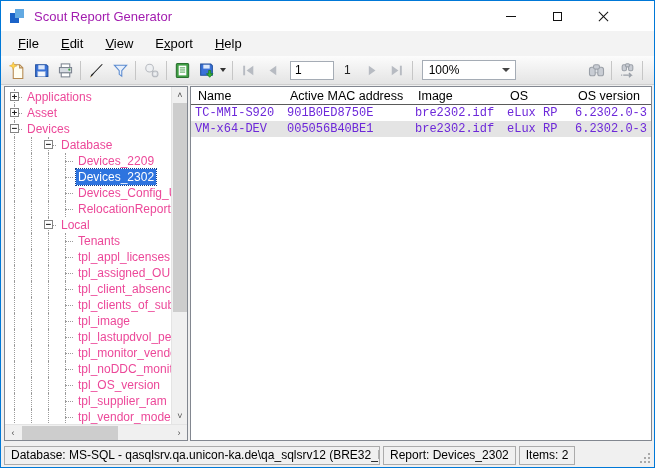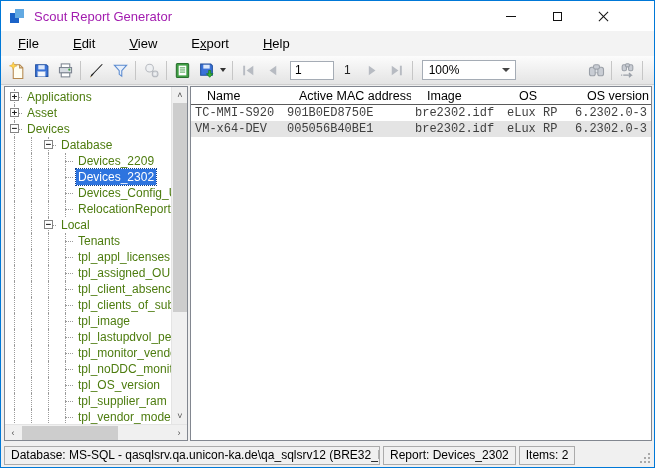--- a/index.html
+++ b/index.html
@@ -18,21 +18,21 @@
   .winbtn { width:46px; height:100%; display:flex; align-items:center; justify-content:center; }
   .glyph-min { width:10px; height:1px; background:#111; }
   .glyph-max { width:9px; height:9px; border:1px solid #111; }
   .glyph-close { position:relative; width:11px; height:11px; }
   .glyph-close:before,.glyph-close:after { content:""; position:absolute; left:-1px; top:5px;
     width:13px; height:1px; background:#111; }
   .glyph-close:before { transform:rotate(45deg);} .glyph-close:after { transform:rotate(-45deg);}
 
   
   .menubar { height:25px; background:#f3f3f3; display:flex; align-items:center;
-    padding-left:6px; flex:none;gap:12px; }
+    padding-left:6px; flex:none; }
   .menuitem { font-size:13px; padding:3px 11px; color:#000; }
   .menuitem .u { text-decoration:underline; }
 
   
   .toolbar { height:29px; flex:none; background:linear-gradient(#fcfcfc,#e4e4e4);
     border-bottom:1px solid #cfcfcf; display:flex; align-items:center; padding:0 4px; }
   .tbtn { width:24px; height:24px; display:flex; align-items:center; justify-content:center; flex:none; }
   .tbtn svg { width:17px; height:17px; }
   .tsep { width:1px; height:19px; background:#c6c6c6; margin:0 3px; flex:none; }
   .splitcaret { width:0; height:0; border-left:3.5px solid transparent; border-right:3.5px solid transparent;
@@ -57,45 +57,45 @@
 
   .trow { display:flex; align-items:center; height:16px; padding-left:5px; white-space:nowrap; }
   .tguide { width:17px; flex:none; align-self:stretch; position:relative; }
   .tguide:before { content:""; position:absolute; left:4px; top:0; bottom:0; border-left:1px dotted #9b9b9b; }
   .tconn { width:12px; height:16px; flex:none; position:relative; }
   .tconn:before { content:""; position:absolute; left:4px; top:0; bottom:0; border-left:1px dotted #9b9b9b; }
   .tconn:after { content:""; position:absolute; left:4px; right:0; top:8px; border-top:1px dotted #9b9b9b; }
   .tbox { position:absolute; left:0; top:3px; width:9px; height:9px; background:#fff;
     border:1px solid #848484; z-index:1; font:bold 9px/7px "DejaVu Sans Mono",monospace;
     text-align:center; color:#222; }
-  .tlabel { font-size:12px; margin-left:3px; padding:1px 2px; color:#4d7c0f; }
+  .tlabel { font-size:12px; margin-left:3px; padding:1px 2px; color:#ec4899; }
   .tlabel.sel { background:#2e74df; color:#fff; outline:1px dotted #10408f; }
 
   
   .vscroll { width:16px; flex:none; background:#f0f0f0; position:relative; border-left:1px solid #e4e4e4; }
   .vscroll .arrow { position:absolute; left:0; width:16px; height:16px; display:flex;
     align-items:center; justify-content:center; color:#505050; font-size:9px; }
   .vscroll .up { top:0; } .vscroll .down { bottom:0; }
   .vthumb { position:absolute; left:1px; width:14px; top:16px; height:62%; background:#cdcdcd; }
   .hscroll { height:16px; flex:none; background:#f0f0f0; position:relative; border-top:1px solid #e4e4e4; }
   .hscroll .arrow { position:absolute; top:0; width:16px; height:16px; display:flex;
     align-items:center; justify-content:center; color:#505050; font-size:9px; }
   .hscroll .left { left:0; } .hscroll .right { right:0; }
   .hthumb { position:absolute; top:1px; height:14px; left:17px; width:96px; background:#cdcdcd; }
 
   
   .tablepanel { flex:1; border:1px solid #828790; background:#fff; overflow:hidden;
     display:flex; flex-direction:column; }
   .thead { display:grid; grid-template-columns:92px 128px 92px 68px 1fr; height:18px;
     border-bottom:1px solid #5a5a5a; align-items:center; flex:none; }
-  .thead .hc { font-size:12.5px; padding-left:16px; color:#000; white-space:nowrap; overflow:hidden; }
+  .thead .hc { font-size:12.5px; padding-left:7px; color:#000; white-space:nowrap; overflow:hidden; }
   .drow { display:grid; grid-template-columns:92px 128px 92px 68px 1fr; height:16px; align-items:center; }
   .drow.hl { background:#e4e4e4; }
   .drow .dc { font-family:"Liberation Mono","DejaVu Sans Mono",monospace; font-size:12px;
-    padding-left:4px; white-space:nowrap; overflow:hidden; color:#404040; }
+    padding-left:4px; white-space:nowrap; overflow:hidden; color:#6d28d9; }
 
   
   .statusbar { height:24px; flex:none; background:#f0f0f0; display:flex; align-items:center;
     padding:0 3px; gap:3px; position:relative; }
   .spane { border:1px solid #ababab; background:#f0f0f0; height:19px; display:flex;
     align-items:center; padding:0 6px; font-size:12px; color:#000; white-space:nowrap; overflow:hidden; }
   .sp1 { width:376px; flex:none; } .sp2,.sp3 { flex:none; }
   .grip { position:absolute; right:4px; bottom:4px; width:2px; height:2px; background:#a9a9a9;
     box-shadow:0 -4px #a9a9a9, 0 -8px #a9a9a9, -4px 0 #a9a9a9, -4px -4px #a9a9a9, -8px 0 #a9a9a9; }
 </style>

